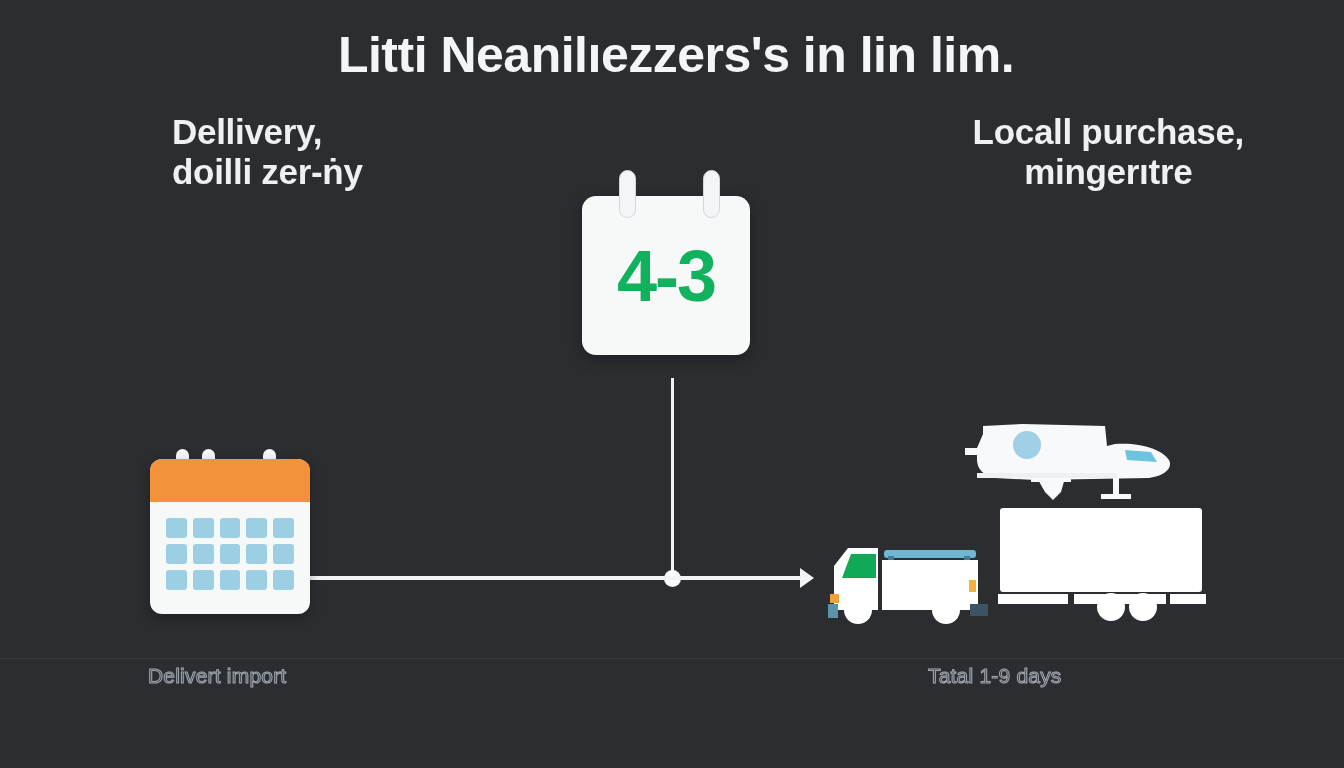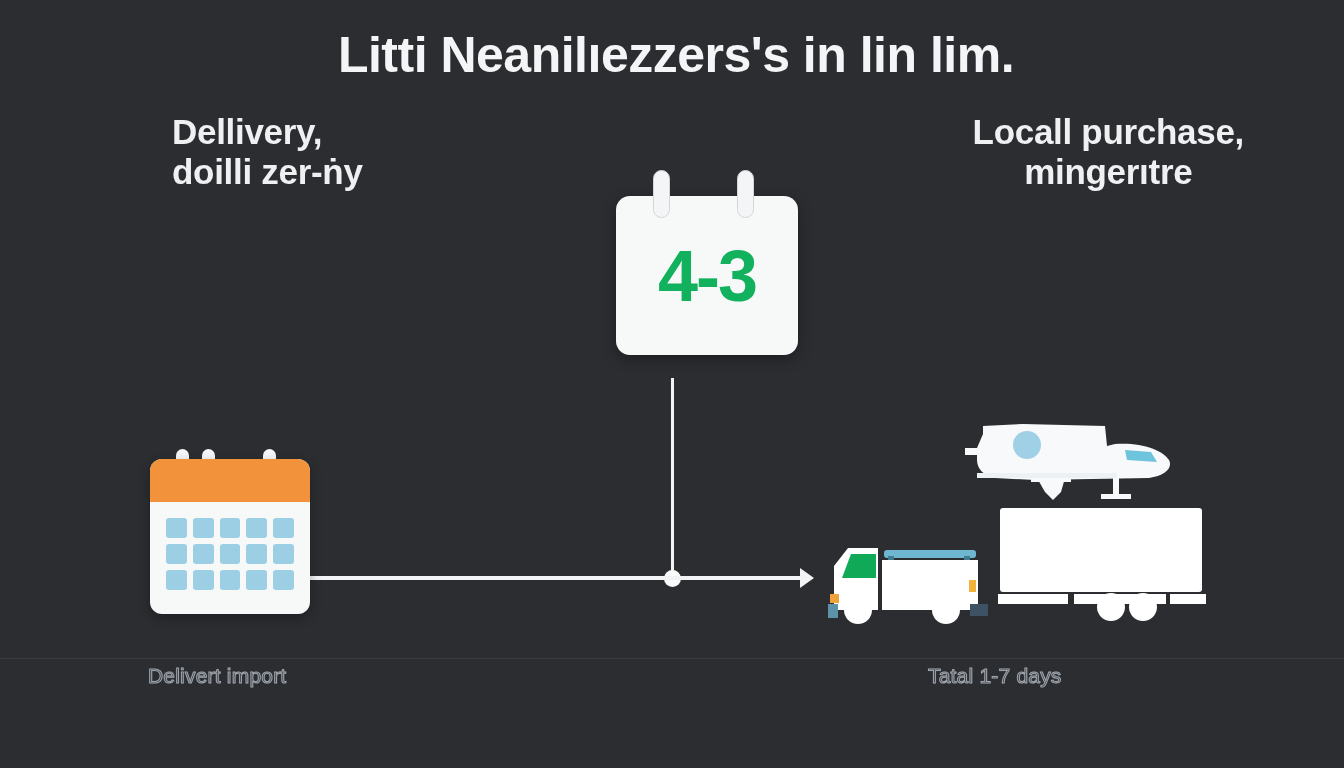--- a/index.html
+++ b/index.html
@@ -54,22 +54,22 @@
   .divider {
     position:absolute;
     left:0; right:0; top:658px;
     height:1px;
     background:rgba(255,255,255,0.07);
   }
 
   
   .card {
     position:absolute;
-    left:616px; top:196px;
-    width:182px; height:159px;
+    left:582px; top:196px;
+    width:168px; height:159px;
     background:#f7f8f8;
     border-radius:14px;
     box-shadow:0 4px 14px rgba(0,0,0,0.35);
   }
   .card .ring {
     position:absolute;
     top:-26px;
     width:17px; height:48px;
     border-radius:9px;
     background:#f4f5f6;
@@ -252,15 +252,15 @@
     <rect x="2" y="4" width="202" height="84" rx="3" fill="#ffffff"></rect>
     <rect x="0" y="90" width="70" height="10" fill="#ffffff"></rect>
     <rect x="76" y="90" width="92" height="10" fill="#ffffff"></rect>
     <rect x="172" y="90" width="36" height="10" fill="#ffffff"></rect>
     <circle cx="113" cy="103" r="14" fill="#ffffff"></circle>
     <circle cx="145" cy="103" r="14" fill="#ffffff"></circle>
   </svg>
 
   <div class="divider"></div>
   <div class="foot-label left">Delivert import</div>
-  <div class="foot-label right">Tatal 1-7 days</div>
+  <div class="foot-label right">Tatal 1-9 days</div>
 
 </div>
 
 </body></html>

